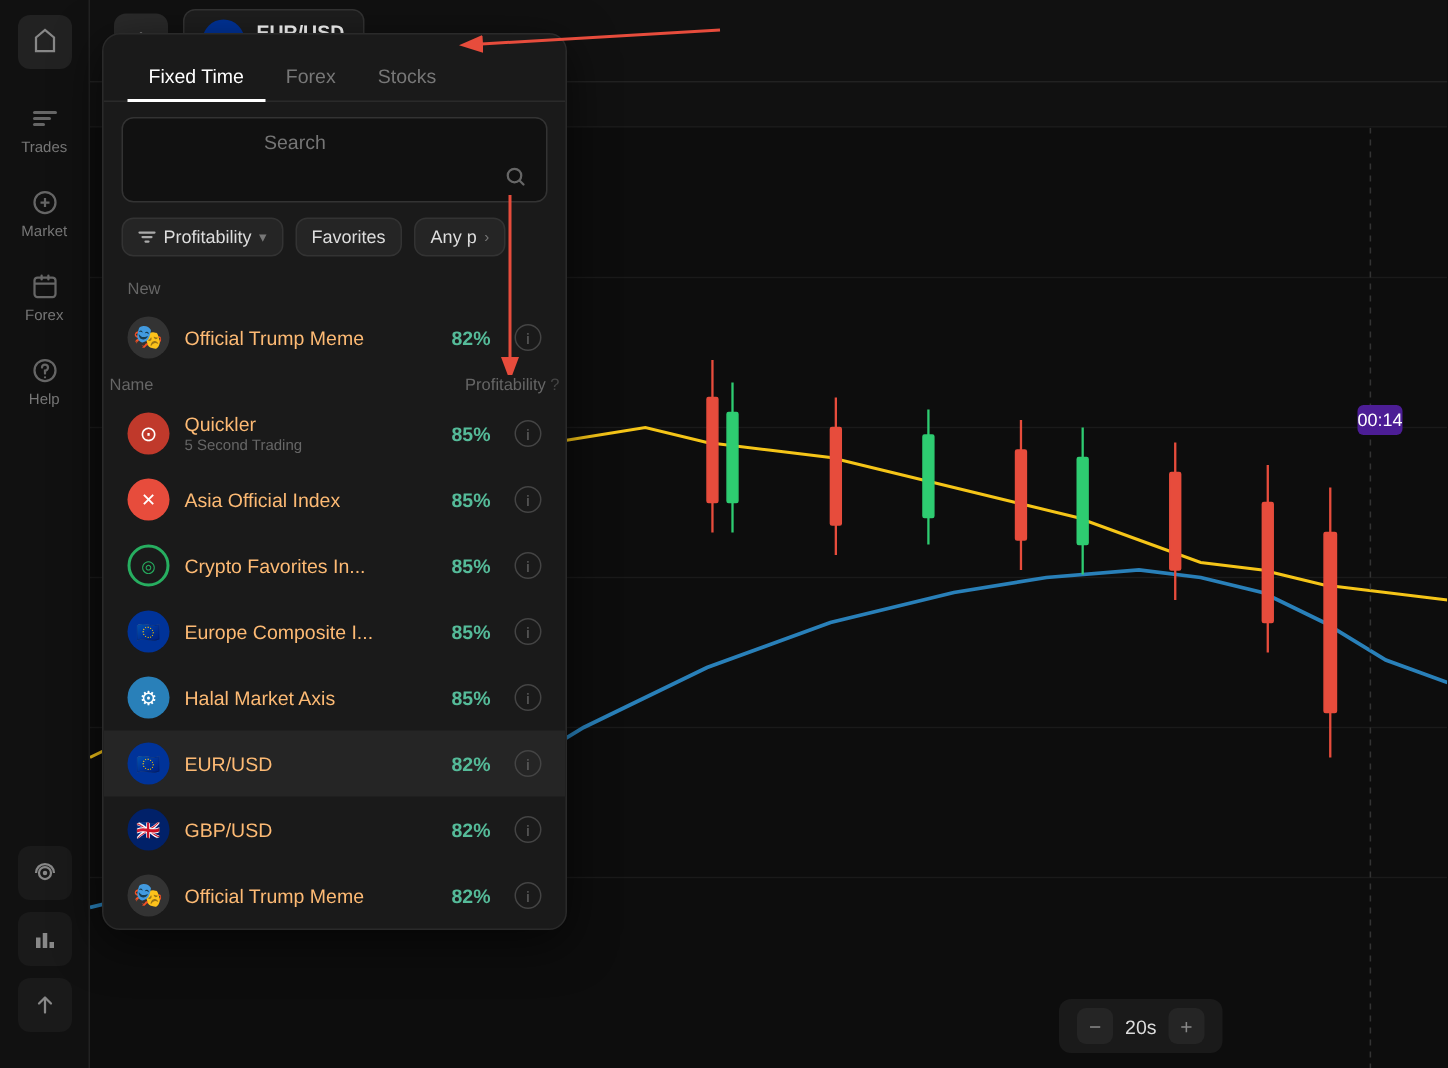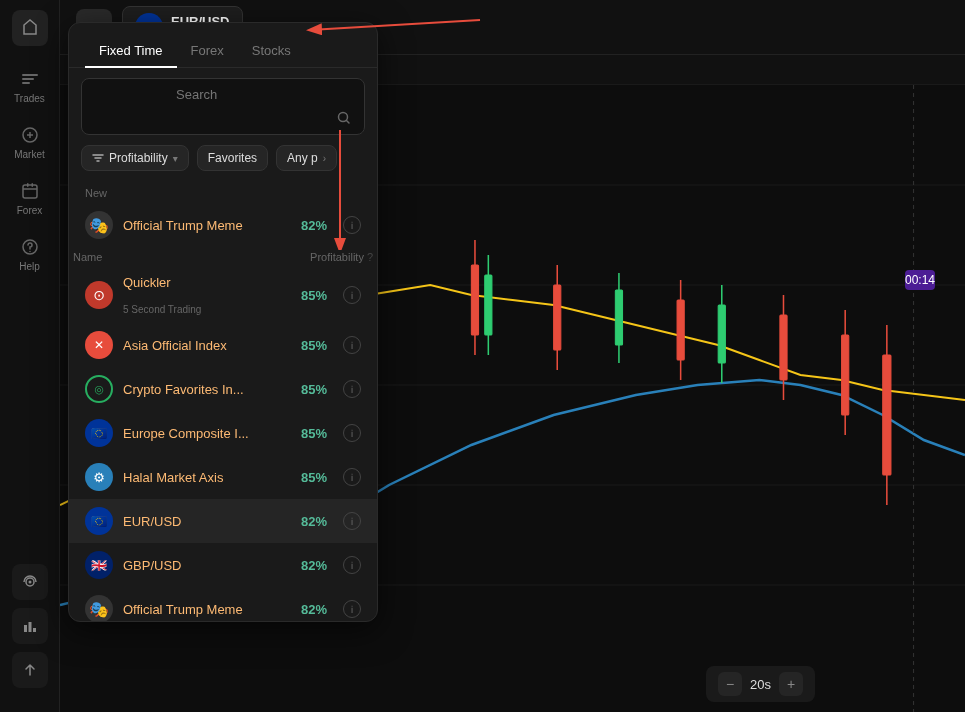--- a/index.html
+++ b/index.html
@@ -237,21 +237,21 @@
       display: flex; align-items: center; justify-content: center;
       font-size: 16px;
       flex-shrink: 0;
       overflow: hidden;
     }
     .asset-icon.trump { background: #222; }
     .asset-icon.quickler { background: #c0392b; }
 
     .asset-info { flex: 1; }
     .asset-row-name { font-size: 13px; color: #fdba74; }
-    .asset-row-sub { font-size: 10px; color: #666; margin-top: 14px; }
+    .asset-row-sub { font-size: 10px; color: #666; margin-top: 2px; }
 
     .asset-pct {
       font-size: 13px;
       color: #5b9;
       font-weight: 600;
       margin-right: 6px;
     }
     .info-icon {
       width: 18px; height: 18px;
       border-radius: 50%;

